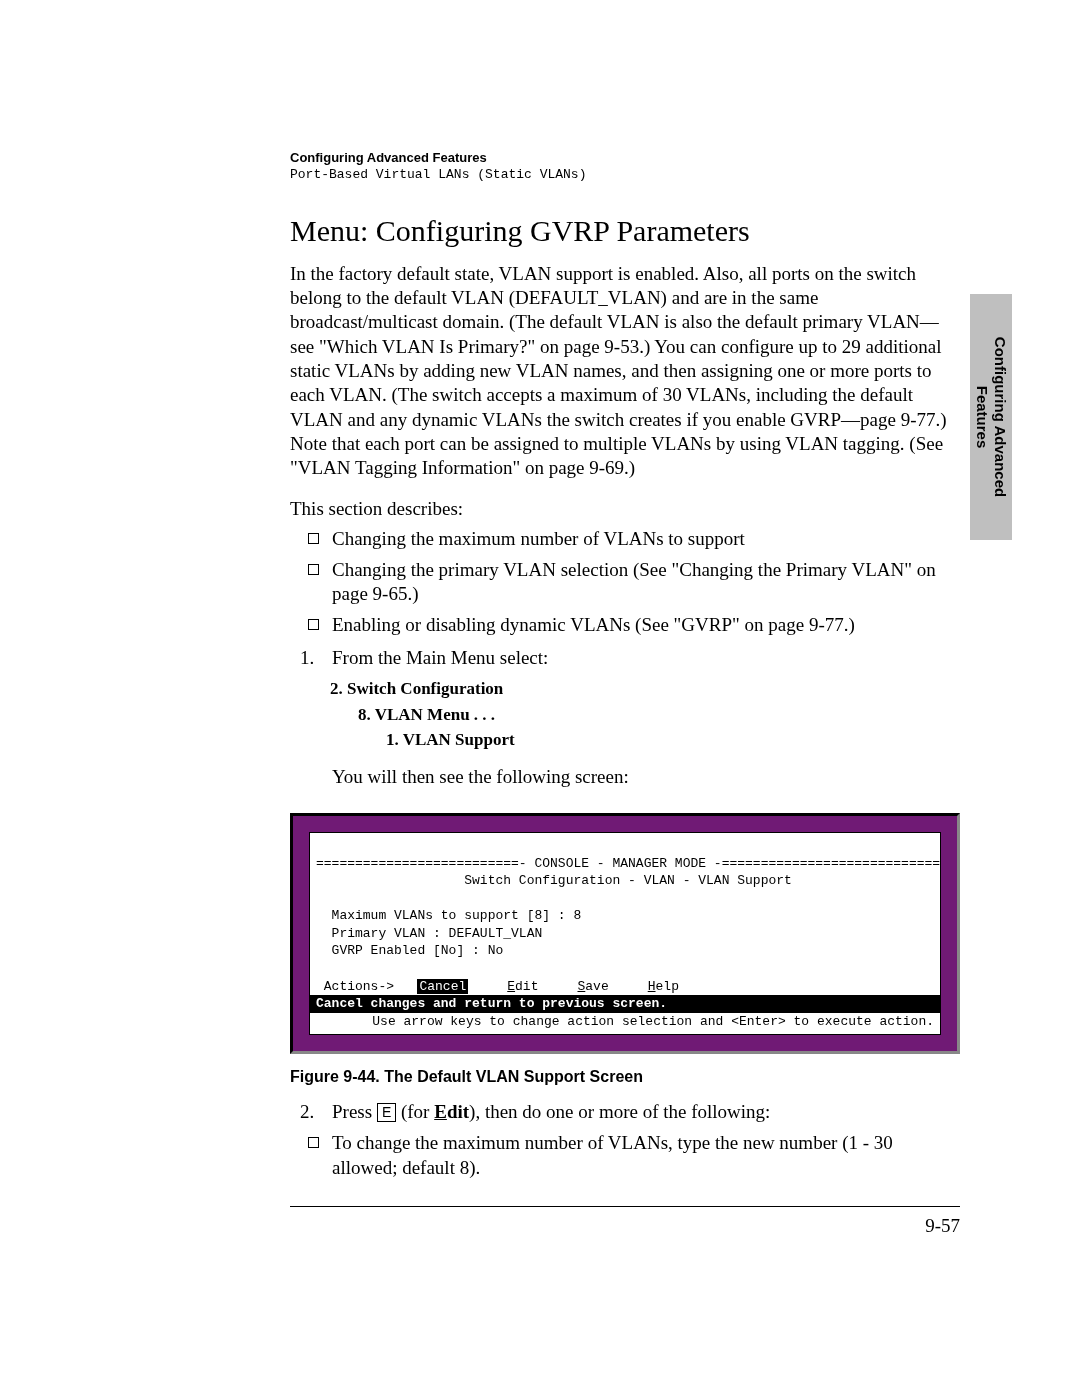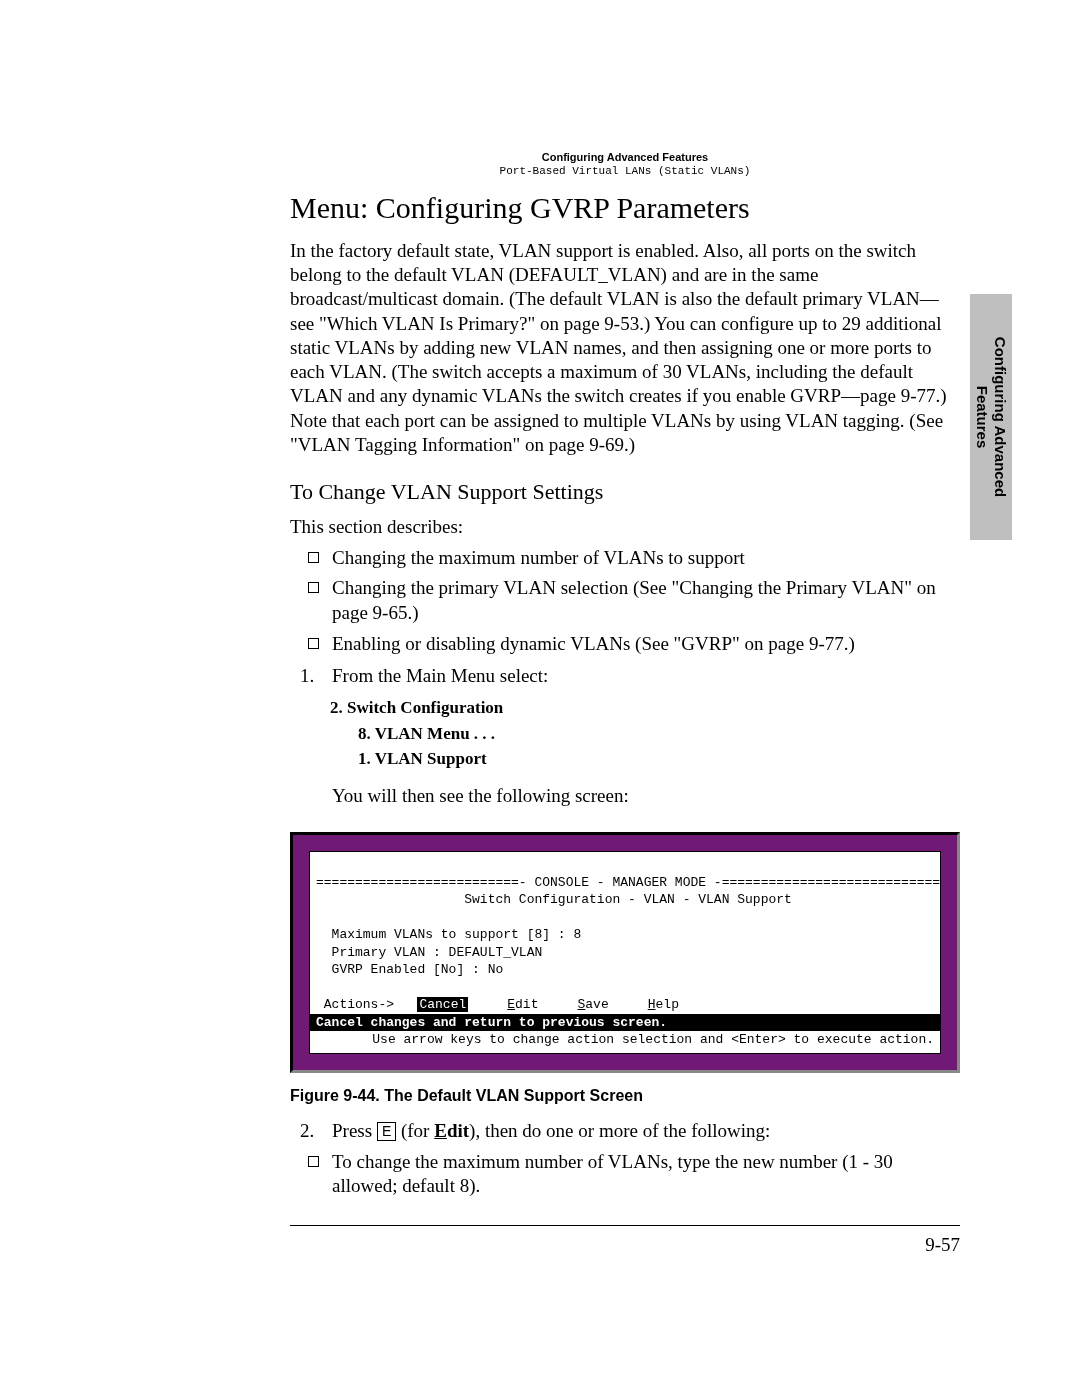--- a/index.html
+++ b/index.html
@@ -10,23 +10,23 @@
     color: #000;
     width: 1080px;
     height: 1397px;
     position: relative;
   }
   .page {
     padding: 150px 120px 60px 290px;
     position: relative;
   }
   .header-block {
-    text-align: center;
-    margin-bottom: 12px;
-    font-size: 11px;
+    text-align: left;
+    margin-bottom: 30px;
+    font-size: 13px;
     line-height: 1.3;
   }
   .header-bold {
     font-family: Arial, Helvetica, sans-serif;
     font-weight: bold;
   }
   .header-sub {
     font-family: Liberation Mono, monospace;
   }
   h1.section-heading {
@@ -87,21 +87,21 @@
     top: 0;
   }
   .menu-path {
     font-family: Liberation Serif, serif;
     font-weight: bold;
     font-size: 17px;
     line-height: 1.5;
     margin: 4px 0 12px 40px;
   }
   .menu-path .l2 { margin-left: 28px; display:block; }
-  .menu-path .l3 { margin-left: 28px; display:block; }
+  .menu-path .l3 { margin-left: 56px; display:block; }
   .console-wrap {
     border: 3px solid #000;
     border-right-color:#888;
     border-bottom-color:#888;
     padding: 16px;
     background: #701a75;
     margin: 24px 0 14px 0;
   }
   .console-inner {
     border: 1px solid #000;
@@ -189,21 +189,20 @@
 
   <div class="header-block">
     <div class="header-bold">Configuring Advanced Features</div>
     <div class="header-sub">Port-Based Virtual LANs (Static VLANs)</div>
   </div>
 
   <h1 class="section-heading">Menu: Configuring GVRP Parameters</h1>
 
   <p class="body">In the factory default state, VLAN support is enabled. Also, all ports on the switch belong to the default VLAN (DEFAULT_VLAN) and are in the same broadcast/multicast domain.  (The default VLAN is also the default primary VLAN—see "Which VLAN Is Primary?" on page 9-53.) You can configure up to 29 additional static VLANs by adding new VLAN names, and then assigning one or more ports to each VLAN. (The switch accepts a maximum of 30 VLANs, including the default VLAN and any dynamic VLANs the switch creates if you enable GVRP—page 9-77.) Note that each port can be assigned to multiple VLANs by using VLAN tagging. (See "VLAN Tagging Information" on page 9-69.)</p>
 
-  <h2 class="sub-heading">To Change VLAN Support Settings</h2>
 
   <p class="body" style="margin-bottom:6px">This section describes:</p>
 
   <ul class="square">
     <li>Changing the maximum number of VLANs to support</li>
     <li>Changing the primary VLAN selection (See "Changing the Primary VLAN" on page 9-65.)</li>
     <li>Enabling or disabling dynamic VLANs (See "GVRP" on page 9-77.)</li>
   </ul>
 
   <ol class="numbered">

